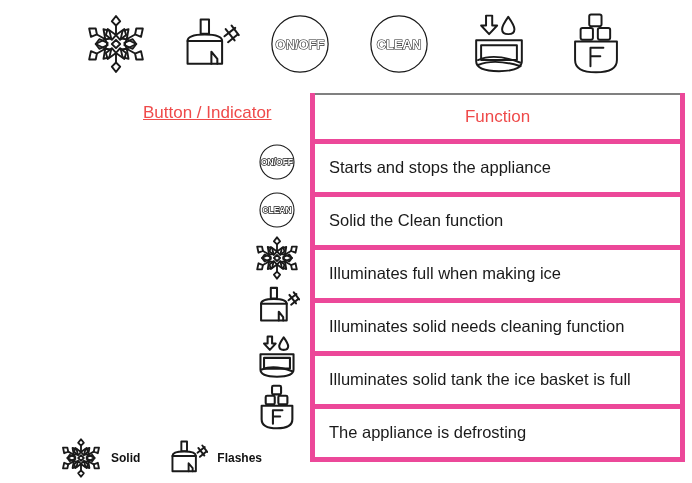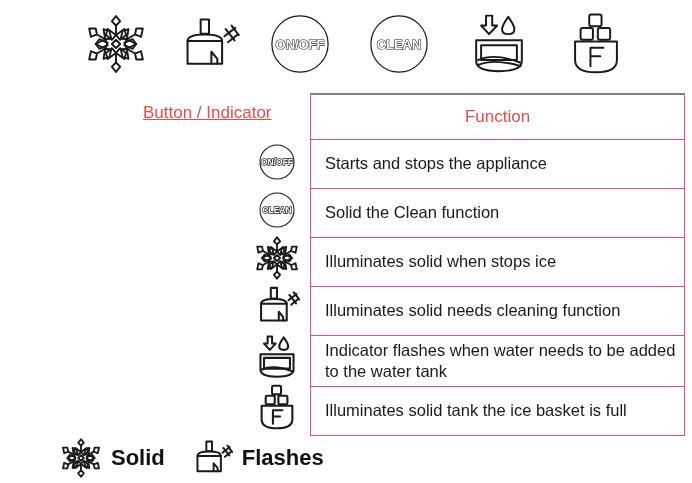--- a/index.html
+++ b/index.html
@@ -42,21 +42,21 @@
   
   #spec-table {
     position: absolute;
     left: 310px;
     top: 93px;
     width: 375px;
     border-collapse: collapse;
     table-layout: fixed;
   }
   #spec-table td {
-    border: 1px solid #ec4899;
+    border: 5px solid #ec4899;
     padding: 0 0 0 14px;
     vertical-align: middle;
     font-size: 16.5px;
     color: #1a1a1a;
     line-height: 1.28;
     background: #ffffff;
   }
   #spec-table tr.header-row td {
     text-align: center;
     color: #ef4a4a;
@@ -99,21 +99,21 @@
     height: 48px;
     display: flex;
     align-items: center;
   }
   .legend-entry {
     display: flex;
     align-items: center;
   }
   .legend-entry + .legend-entry { margin-left: 26px; }
   .legend-text {
-    font-size: 22px;
+    font-size: 12px;
     font-weight: bold;
     color: #111;
     margin-left: 9px;
     white-space: nowrap;
   }
   .legend-glyph { width: 42px; height: 42px; display:flex; align-items:center; justify-content:center; }
 
   svg { display: block; }
 </style>
 </head>
@@ -300,30 +300,30 @@
     <tr class="header-row">
       <td>Function</td>
     </tr>
     <tr class="fn-row">
       <td>Starts and stops the appliance</td>
     </tr>
     <tr class="fn-row">
       <td>Solid the Clean function</td>
     </tr>
     <tr class="fn-row">
-      <td>Illuminates solid when stops ice</td>
+      <td>Illuminates full when making ice</td>
     </tr>
     <tr class="fn-row">
       <td>Illuminates solid needs cleaning function</td>
     </tr>
-    <tr class="fn-row two-line">
-      <td>Indicator flashes when water needs to be added to the water tank</td>
-    </tr>
     <tr class="fn-row">
       <td>Illuminates solid tank the ice basket is full</td>
+    </tr>
+    <tr class="fn-row">
+      <td>The appliance is defrosting</td>
     </tr>
   </tbody>
 </table>
 
 <div id="legend">
 
   <div class="legend-entry">
     <span class="legend-glyph">
       <svg width="40" height="42" viewBox="0 0 100 104">
         <g fill="none" stroke="#1a1a1a" stroke-width="4.6" stroke-linejoin="round" stroke-linecap="round">

